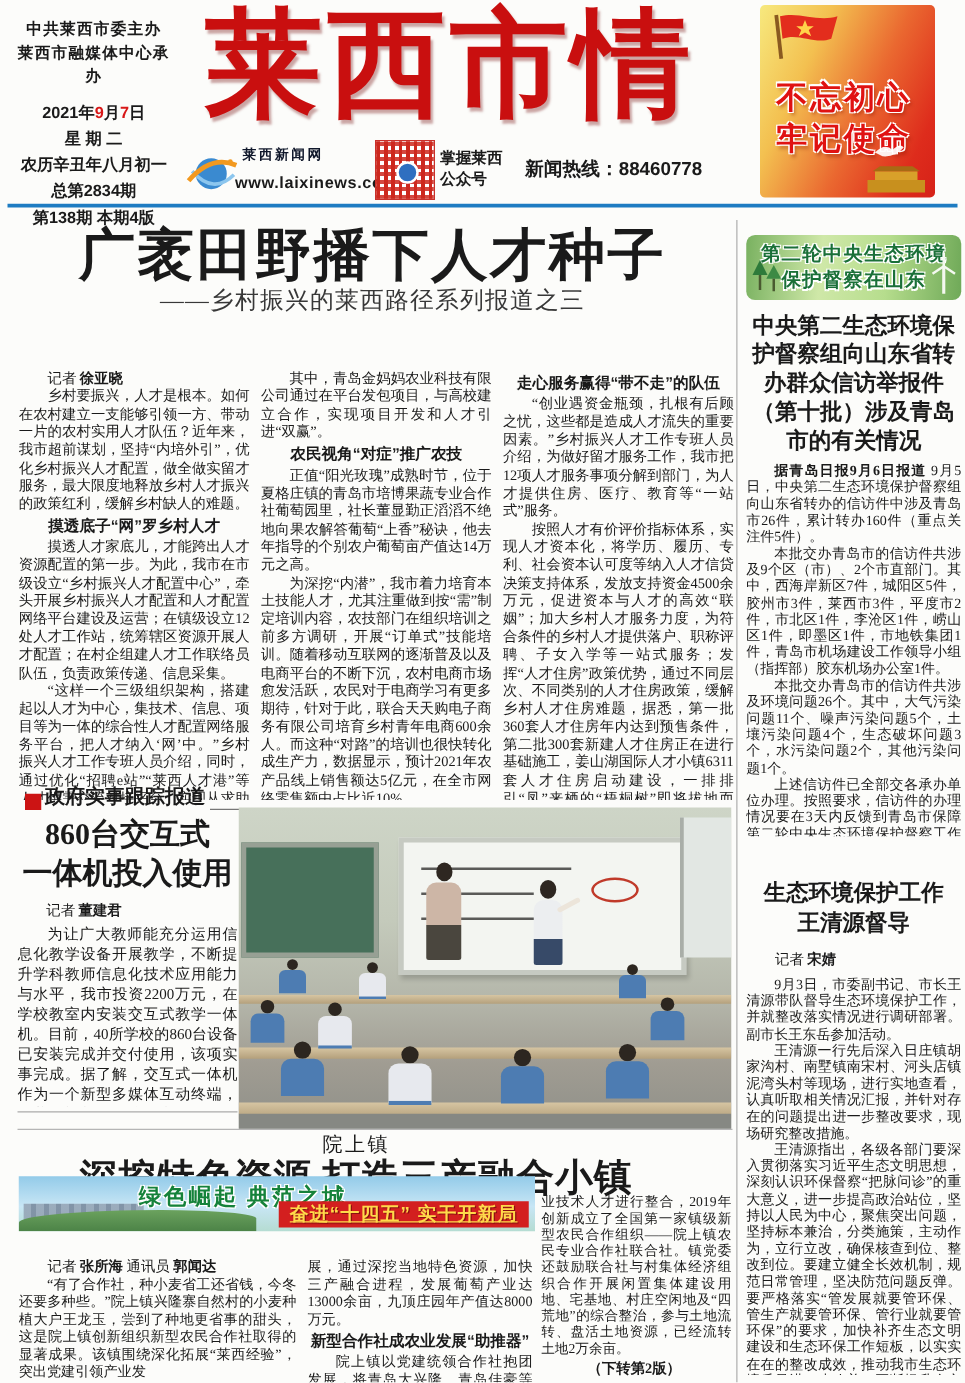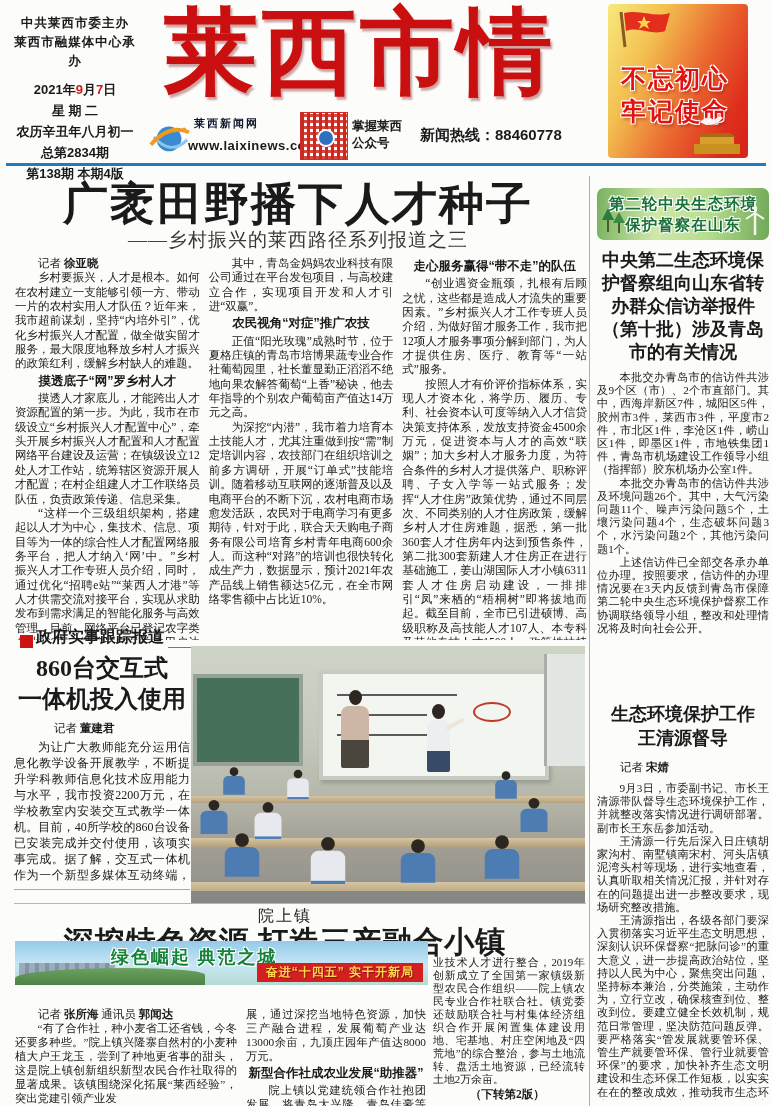--- a/index.html
+++ b/index.html
@@ -34,34 +34,34 @@
   .slogan-text{position:absolute;left:0;right:6px;top:58px;text-align:center;color:#e01212;
       font-size:25px;line-height:33px;font-weight:bold;letter-spacing:2px;
       text-shadow:-1px -1px 0 #fff,1px -1px 0 #fff,-1px 1px 0 #fff,1px 1px 0 #fff,2px 3px 3px rgba(140,20,0,.45);}
   .blue-rule{left:6px;top:163px;width:760px;height:3px;background:#1e7cc2;}
 
   
   .lead-headline{left:8px;top:174px;width:580px;text-align:center;font-size:45px;font-weight:900;
       letter-spacing:2px;font-family:"Liberation Sans","DejaVu Sans",sans-serif;}
   .lead-deck{left:8px;top:227px;width:580px;text-align:center;font-size:19px;color:#383838;letter-spacing:1px;}
   .lead-cols{left:15px;top:256px;width:572px;height:384px;display:flex;gap:9px;}
-  .lead-cols .col{flex:1;overflow:hidden;font-size:11.5px;line-height:14.35px;text-align:justify;}
+  .lead-cols .col{flex:1;overflow:hidden;font-size:11.5px;line-height:14.35px;text-align:justify;margin-top:40px;}
   .lead-cols p{margin:0;text-indent:2em;}
   .col-subhead{font-weight:bold;text-align:center;font-size:12.5px;margin:3px 0;text-indent:0;
       font-family:"Liberation Sans","DejaVu Sans",sans-serif;}
   .byline{font-size:11.5px;text-indent:2em;margin:0 0 2px 0;}
 
   
   .gov-label{left:20px;top:627px;width:176px;display:flex;align-items:flex-end;
       font-family:"Liberation Sans","DejaVu Sans",sans-serif;font-weight:bold;font-size:16px;}
   .red-square{width:13px;height:13px;background:#cc1414;margin-right:3px;flex:0 0 auto;}
   .label-line{flex:1;border-top:1px solid #777;margin-left:4px;height:0;}
   .gov-headline{left:14px;top:653px;width:176px;text-align:center;font-weight:bold;
       font-size:24px;line-height:31px;}
-  .gov-byline{left:31px;top:721px;width:176px;}
+  .gov-byline{left:14px;top:721px;width:176px;}
   .gov-body{left:14px;top:739px;width:176px;height:146px;overflow:hidden;
       font-size:12px;line-height:16px;text-align:justify;}
   .gov-body p{margin:0;text-indent:2em;}
   .gov-rule{left:14px;top:889px;width:176px;border-top:1px solid #aaa;}
 
   
   .photo{left:191px;top:646px;width:394px;height:257px;overflow:hidden;
       background:linear-gradient(180deg,#ced5c7 0%,#c4cabb 35%,#b4b6aa 60%,#a09c92 80%,#8f9089 100%);}
   .ph-greenboard{position:absolute;left:2px;top:28px;width:102px;height:84px;background:#47705a;
       border:4px solid #97a094;}
@@ -108,22 +108,22 @@
   .town-headline{left:15px;top:922px;width:540px;text-align:center;font-size:30px;font-weight:900;letter-spacing:1px;}
   .promo{left:15px;top:941px;width:413px;height:44px;overflow:hidden;
       background:linear-gradient(180deg,#93cbe9 0%,#c8e6f5 55%,#b5dcd2 100%);}
   .promo-land{position:absolute;left:0;bottom:0;width:190px;height:17px;
       background:linear-gradient(#6ba25e,#4c8347);border-radius:60% 40% 0 0;}
   .promo-city{position:absolute;left:4px;bottom:7px;width:96px;height:15px;opacity:.85;
       background:repeating-linear-gradient(90deg,#93a2b3 0 6px,#76869a 6px 10px);}
   .promo-title{position:absolute;left:96px;top:4px;font-size:18px;font-weight:900;color:#15823a;
       letter-spacing:2px;text-shadow:-1px -1px 0 #fff,1px -1px 0 #fff,-1px 1px 0 #fff,1px 1px 0 #fff;}
   .promo-banner{position:absolute;right:5px;bottom:3px;background:#d31f1f;color:#ffd94a;
-      font-size:12px;font-weight:bold;padding:1px 9px;letter-spacing:1px;
-      font-family:"Liberation Sans","DejaVu Sans",sans-serif;text-shadow:1px 1px 0 #8a1010;}
+      font-size:15px;font-weight:bold;padding:1px 9px;letter-spacing:1px;
+      font-family:"Liberation Sans","DejaVu Sans",sans-serif;text-shadow:1px 1px 0 #8a1010;text-decoration:underline;}
   .town-col{overflow:hidden;font-size:11.3px;line-height:14px;text-align:justify;}
   .town-col p{margin:0;text-indent:2em;}
   .town-col1{left:15px;top:1007px;width:222px;height:99px;}
   .town-col2{left:246px;top:1007px;width:180px;height:99px;}
   .town-col3{left:433px;top:956px;width:152px;height:128px;font-size:10.9px;line-height:13px;}
   .continued{left:470px;top:1087px;width:115px;font-weight:bold;font-size:11.5px;}
 
   
   .v-rule{left:589px;top:176px;width:1px;height:930px;background:#b0b0b0;}
   .sidebar{left:597px;top:188px;width:172px;}
@@ -344,20 +344,21 @@
     </svg>
     <div class="txt">
       <div>第二轮中央生态环境</div>
       <div>保护督察在山东</div>
     </div>
   </div>
 
   <div class="eco-headline">中央第二生态环境保护督察组向山东省转办群众信访举报件（第十批）涉及青岛市的有关情况</div>
 
   <div class="sb-body eco-body">
+    <p><b>据青岛日报9月6日报道</b> <span>9月5日，中央第二生态环境保护督察组向山东省转办的信访件中涉及青岛市26件，累计转办160件（重点关注件5件）。</span></p>
     <p>本批交办青岛市的信访件共涉及9个区（市）、2个市直部门。其中，西海岸新区7件，城阳区5件，胶州市3件，莱西市3件，平度市2件，市北区1件，李沧区1件，崂山区1件，即墨区1件，市地铁集团1件，青岛市机场建设工作领导小组（指挥部）胶东机场办公室1件。</p>
     <p>本批交办青岛市的信访件共涉及环境问题26个。其中，大气污染问题11个、噪声污染问题5个，土壤污染问题4个，生态破坏问题3个，水污染问题2个，其他污染问题1个。</p>
     <p>上述信访件已全部交各承办单位办理。按照要求，信访件的办理情况要在3天内反馈到青岛市保障第二轮中央生态环境保护督察工作协调联络领导小组，整改和处理情况将及时向社会公开。</p>
   </div>
 </div>
 
 <div class="abs wang">
   <div class="wang-headline">
     <div>生态环境保护工作</div>
     <div>王清源督导</div>

